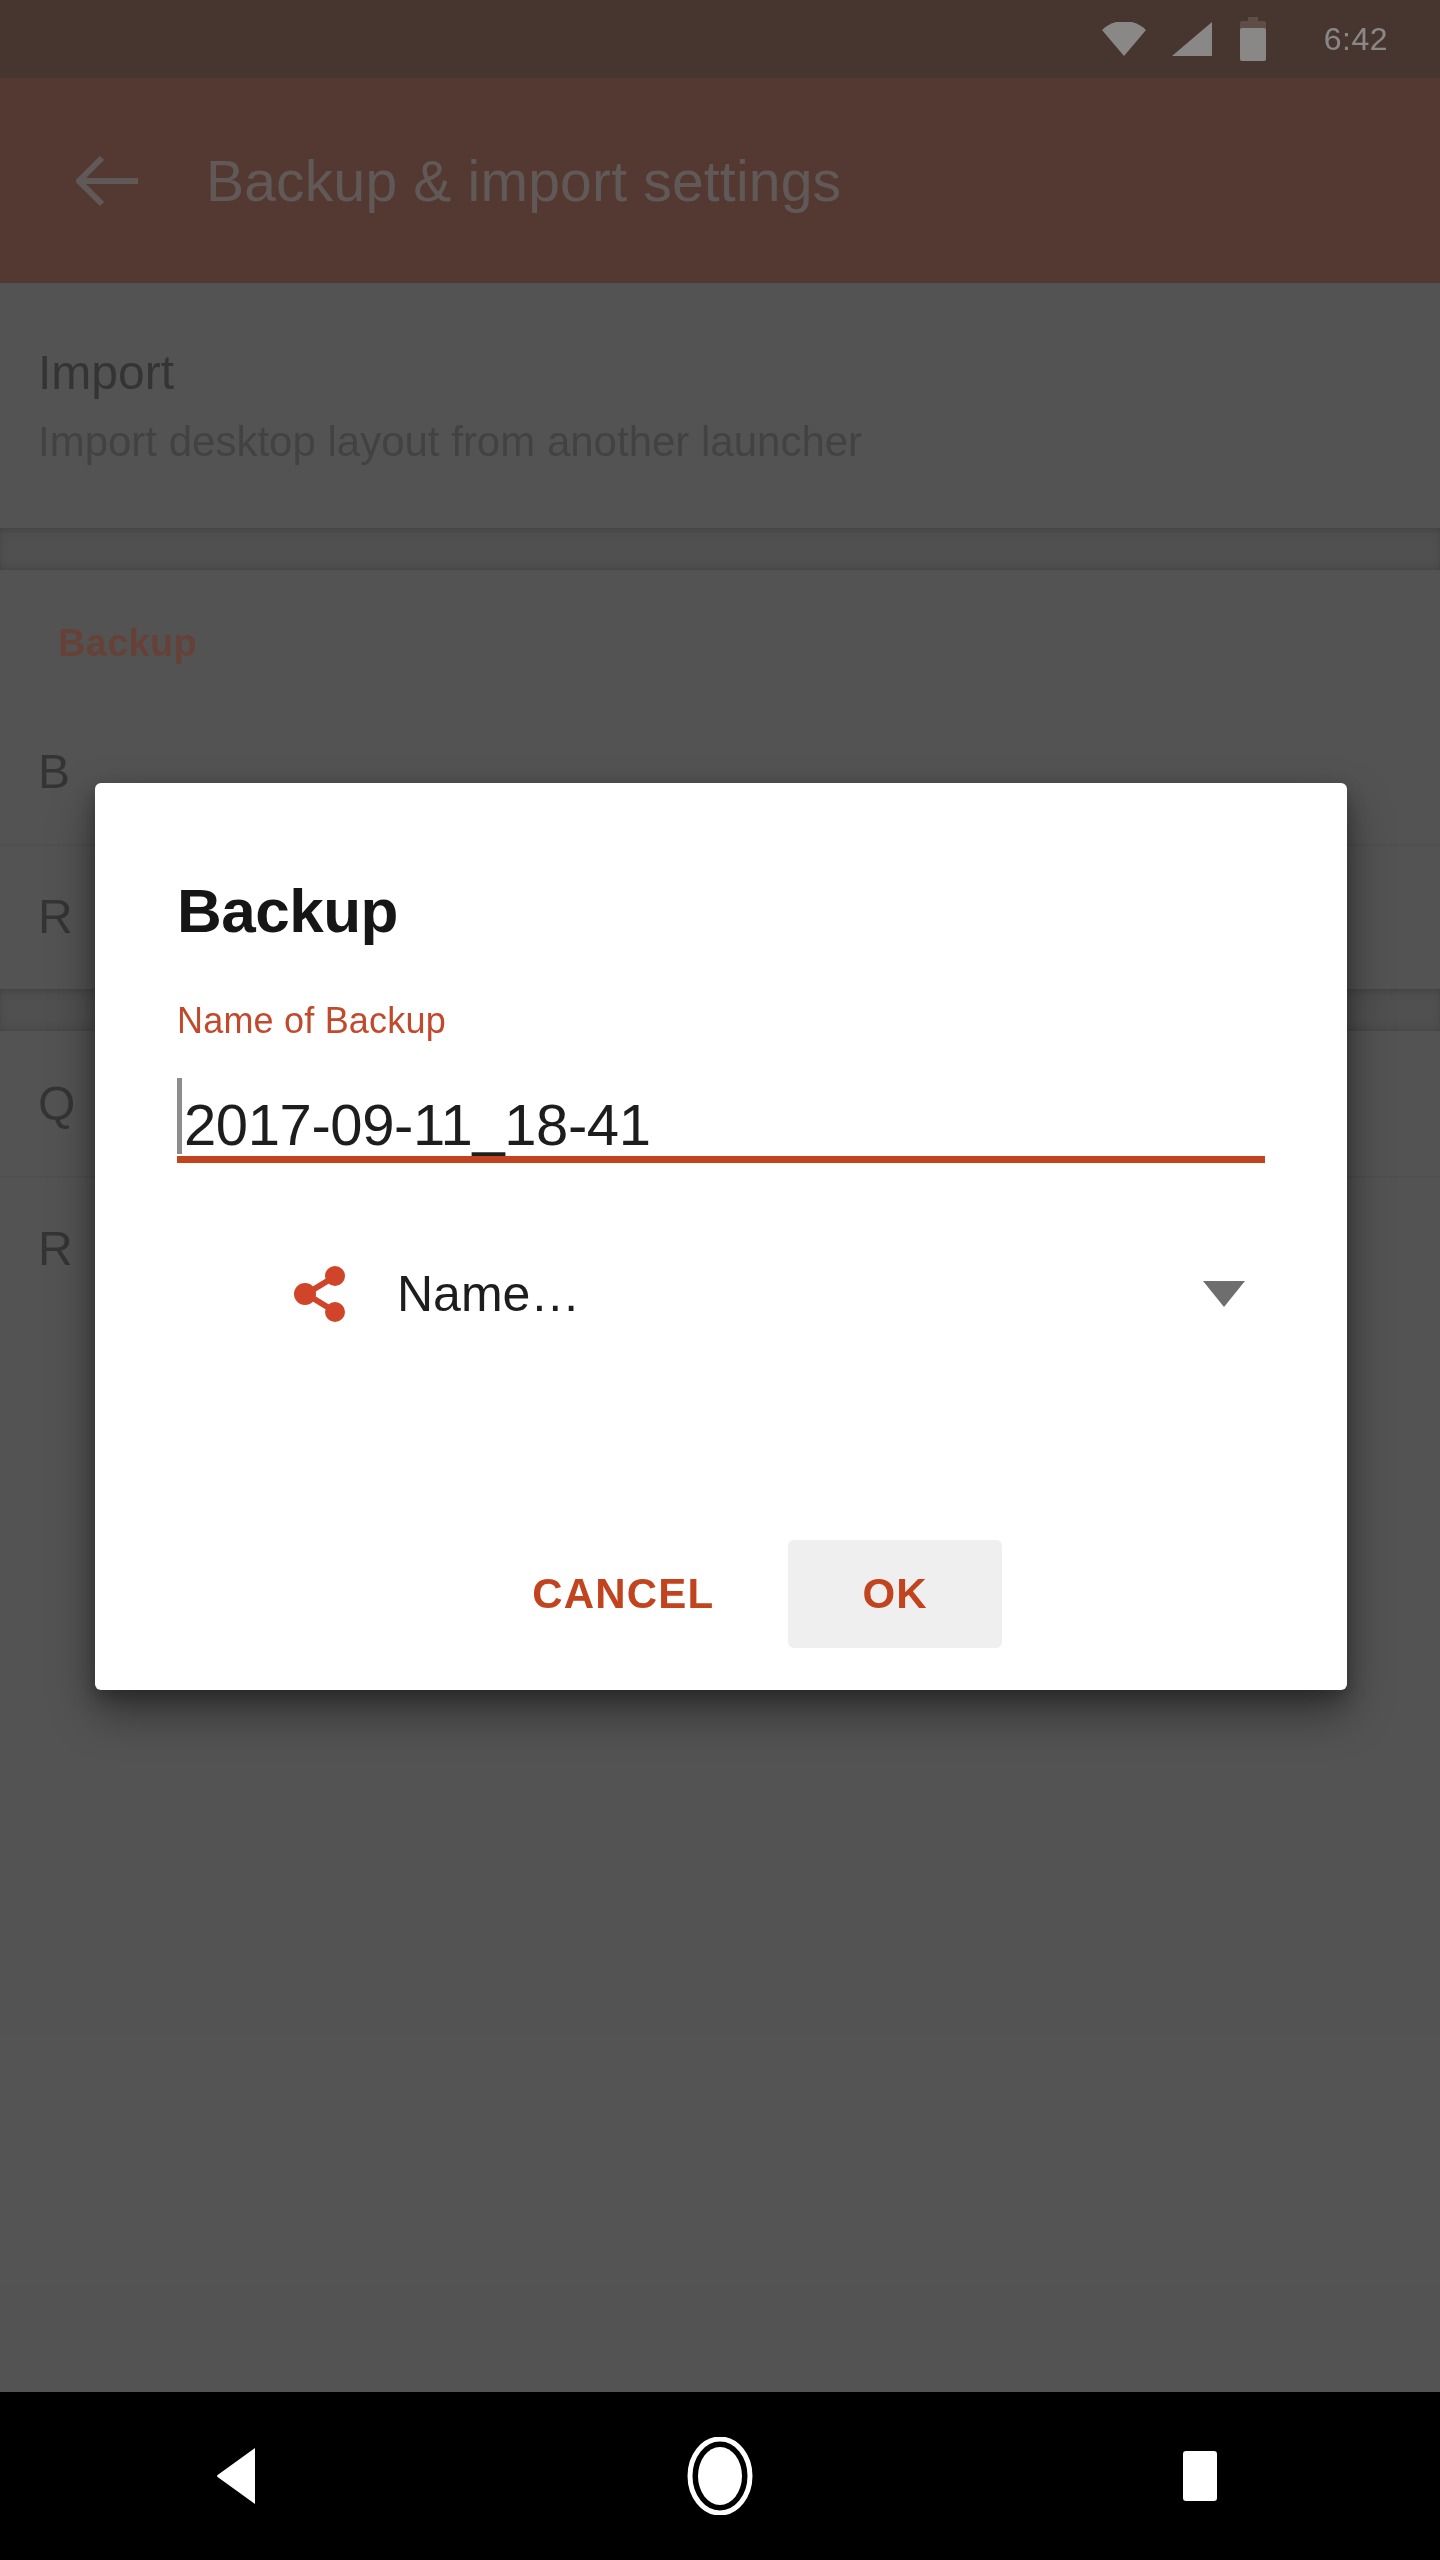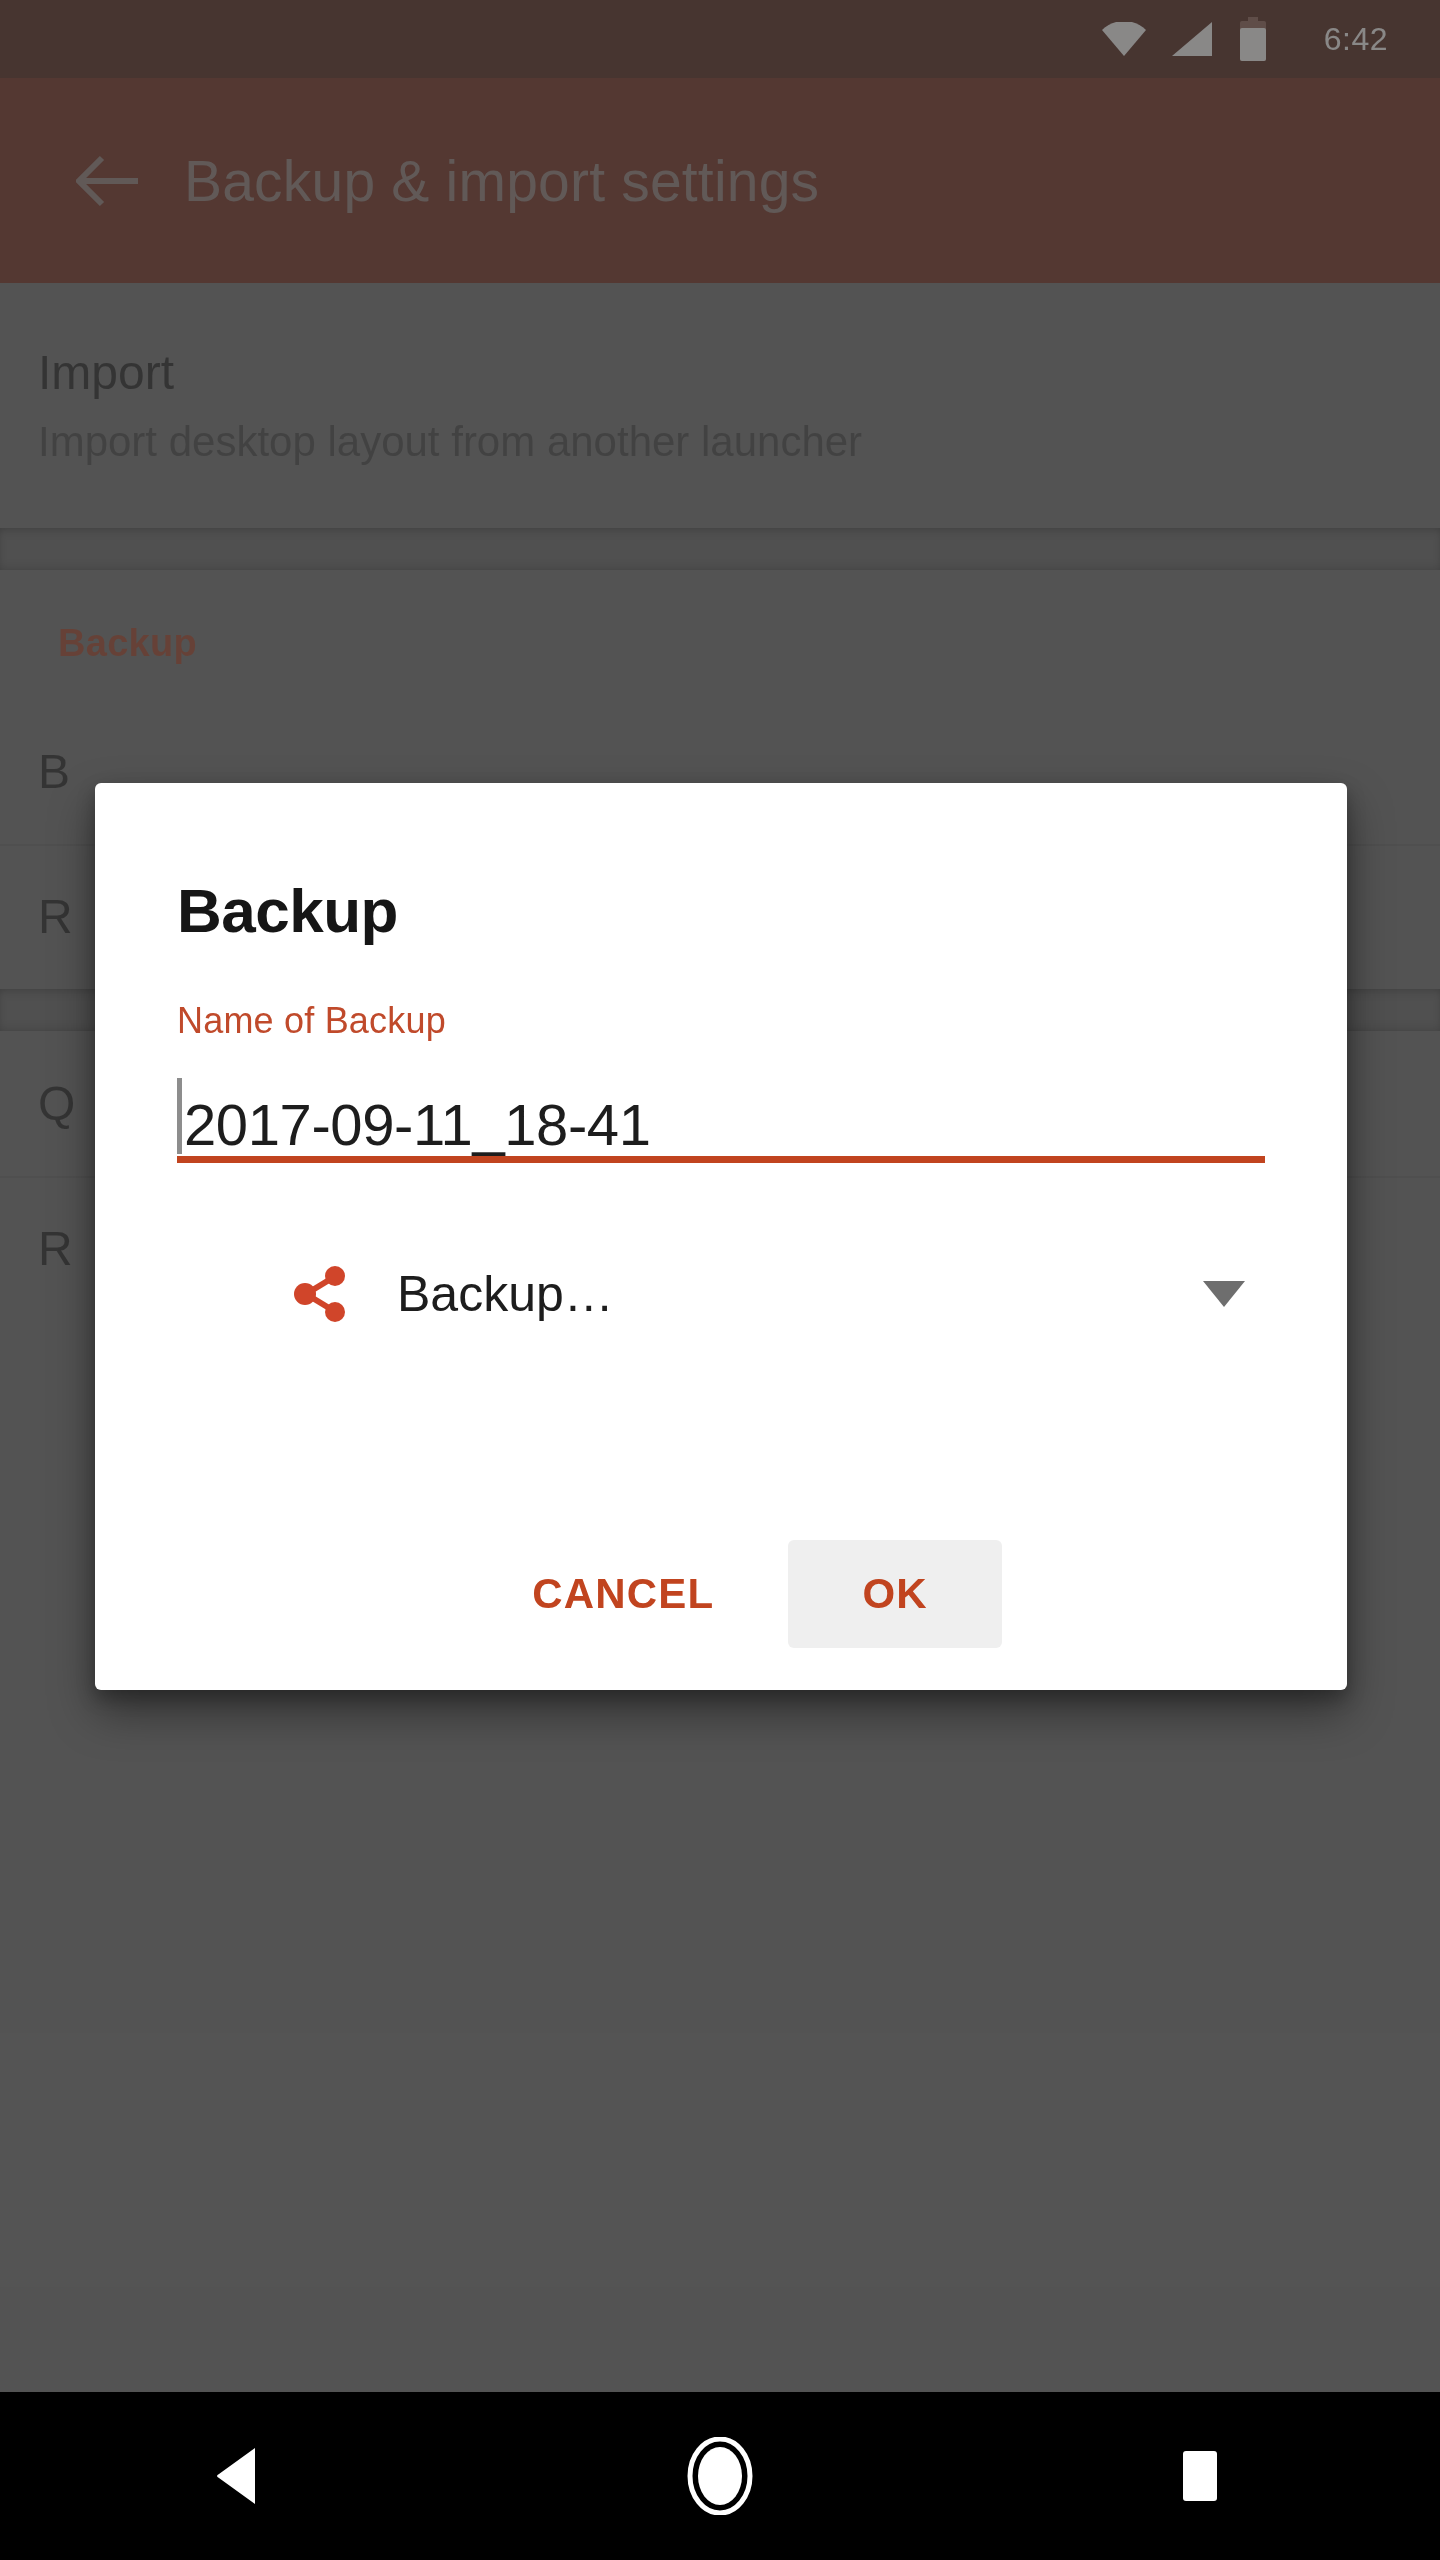--- a/index.html
+++ b/index.html
@@ -38,21 +38,21 @@
     width:1440px; height:205px;
     background:#6c2314;
     display:flex; align-items:center;
   }
   #back-arrow {
     width:120px; margin-left:48px;
     display:flex; align-items:center; justify-content:center;
   }
   #app-bar-title {
     color:#8e7a74; font-size:57px;
-    margin-left:16px; letter-spacing:0.2px;
+    margin-left:38px; letter-spacing:0.2px;
   }
 
   
   #content {
     position:absolute; top:283px; left:0;
     width:1440px; height:2109px;
     background:#6a6a6a;
   }
   #content::before{
     content:""; position:absolute; top:0; left:0;
@@ -243,21 +243,21 @@
     <div id="share-row">
       <span id="share-icon">
         <svg width="62" height="62" viewBox="0 0 62 62">
           <line x1="17" y1="31" x2="45" y2="14" stroke="#d0452a" stroke-width="6"></line>
           <line x1="17" y1="31" x2="45" y2="48" stroke="#d0452a" stroke-width="6"></line>
           <circle cx="16" cy="31" r="11" fill="#d0452a"></circle>
           <circle cx="46" cy="13" r="10" fill="#d0452a"></circle>
           <circle cx="46" cy="49" r="10" fill="#d0452a"></circle>
         </svg>
       </span>
-      <span id="share-label">Backup…</span>
+      <span id="share-label">Name…</span>
       <span id="share-caret">
         <svg width="42" height="26" viewBox="0 0 42 26">
           <path d="M0 0 L42 0 L21 26 Z" fill="#6e6e6e"></path>
         </svg>
       </span>
     </div>
 
     <div id="dialog-actions">
       <button class="dlg-btn" id="cancel-button">CANCEL</button>
       <button class="dlg-btn" id="ok-button">OK</button>

